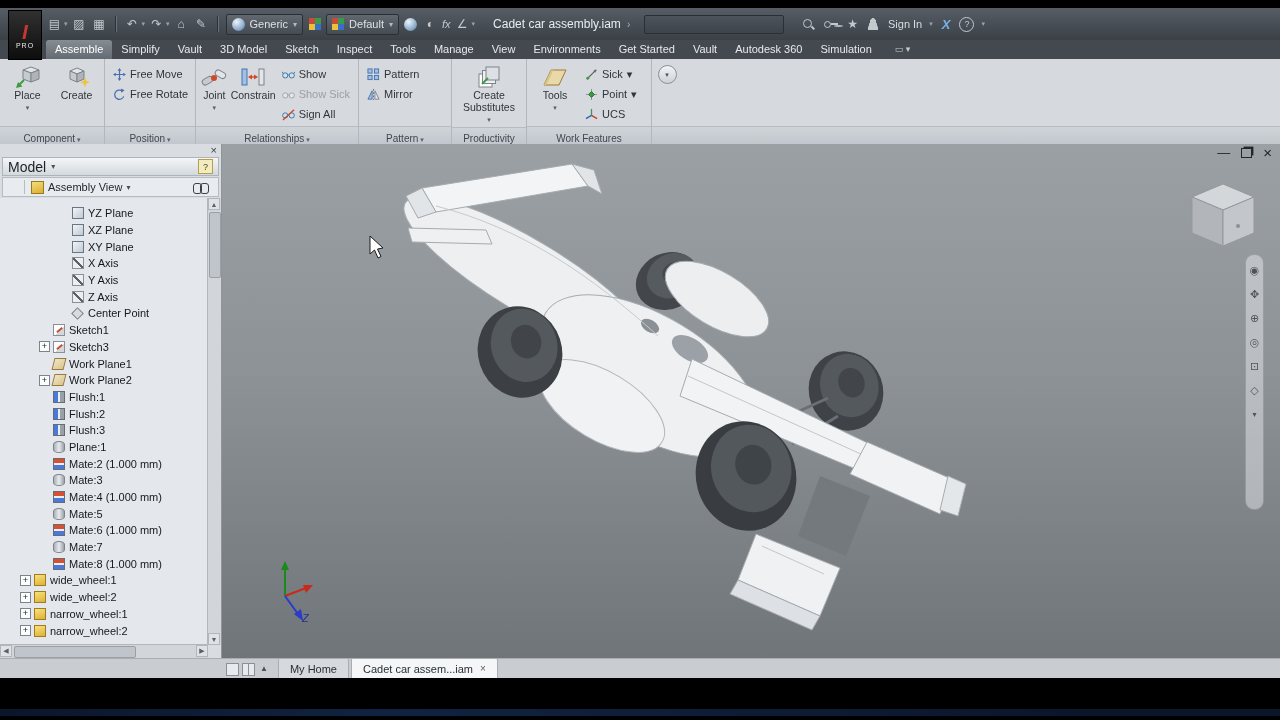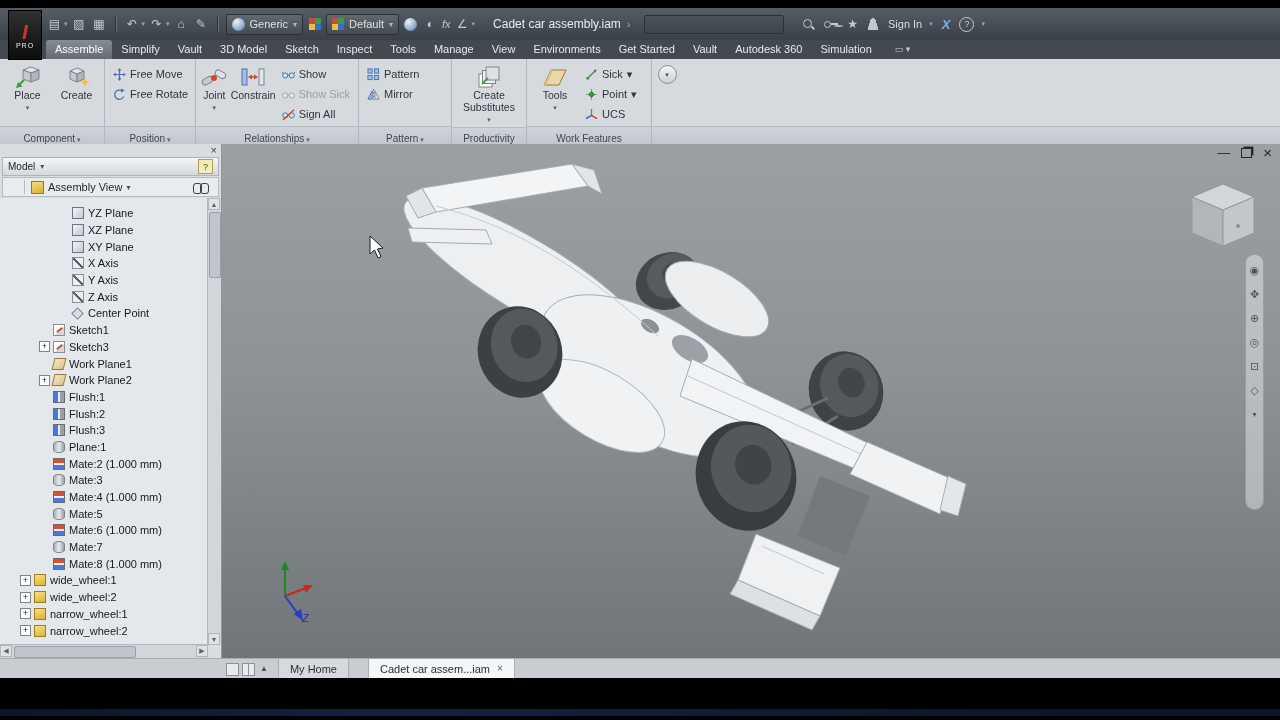--- a/index.html
+++ b/index.html
@@ -86,21 +86,21 @@
   .rfill .rpanel-label{justify-content:flex-start;}
 
   
   .browser{position:absolute;left:0;top:144px;width:222px;height:514px;background:#d9dde1;
            border-right:1px solid #8f959b;box-sizing:border-box;}
   .b-strip{position:absolute;left:0;top:0;width:100%;height:13px;}
   .b-close{position:absolute;right:4px;top:0;color:#3a4046;font-size:11px;line-height:13px;cursor:pointer;}
   .b-header{position:absolute;left:2px;top:13px;right:2px;height:19px;
             background:linear-gradient(#f4f6f8,#d4d9dd);border:1px solid #aeb4ba;
             display:flex;align-items:center;padding:0 5px;gap:5px;box-sizing:border-box;cursor:pointer;}
-  .b-header .ttl{font-size:10px;color:#1c2126;}
+  .b-header .ttl{font-size:14px;color:#1c2126;}
   .b-header .dd{font-size:8px;color:#4a5056;}
   .b-help{margin-left:auto;width:13px;height:13px;background:#f4ecbe;border:1px solid #b0a050;
           font-size:9px;color:#4a4a1a;display:flex;align-items:center;justify-content:center;cursor:pointer;}
   .b-toolbar{position:absolute;left:2px;top:33px;right:2px;height:20px;background:#e9ecef;
              border:1px solid #b7bcc2;display:flex;align-items:center;gap:6px;padding:0 5px;
              box-sizing:border-box;}
   .funnel{width:0;height:0;border-left:5px solid transparent;border-right:5px solid transparent;
           border-top:8px solid #4a5artransparent;border-top-color:#4a5056;position:relative;cursor:pointer;}
   .tb-vsep{width:1px;height:14px;background:#b7bcc2;}
   .viewsel{display:flex;align-items:center;gap:4px;font-size:11px;color:#23282d;cursor:pointer;}
@@ -174,21 +174,21 @@
 
   
   .doctabs{position:absolute;left:0;top:658px;width:1280px;height:20px;background:#c9cdd1;
            border-top:1px solid #a9aeb3;display:flex;align-items:flex-end;box-sizing:border-box;}
   .dt-icons{display:flex;align-items:center;gap:3px;margin:0 6px 2px 226px;}
   .dt-ico{width:13px;height:13px;border:1px solid #8a9096;background:#e8ebee;box-sizing:border-box;cursor:pointer;}
   .dt-ico.split{background:linear-gradient(90deg,#e8ebee 0 5px,#8a9096 5px 6px,#e8ebee 6px 12px);}
   .dt-up{color:#4a5056;font-size:8px;cursor:pointer;margin:0 4px 3px 2px;}
   .dtab{height:19px;display:flex;align-items:center;gap:7px;padding:0 11px;font-size:11px;
         color:#2a2f34;background:#d6dade;border:1px solid #a9aeb3;border-bottom:none;
-        border-radius:2px 2px 0 0;margin-right:19px;cursor:pointer;}
+        border-radius:2px 2px 0 0;margin-right:2px;cursor:pointer;}
   .dtab.active{background:#f4f6f8;}
   .dtab .x{color:#5a6168;font-size:10px;cursor:pointer;}
 
   
   .statusbar{position:absolute;left:0;top:678px;width:1280px;height:24px;
              background:linear-gradient(#eef0f2,#ccd1d5);border-top:1px solid #b7bcc1;
              display:flex;align-items:center;box-sizing:border-box;font-size:11.5px;color:#1c2126;}
   .sb-msg{margin-left:8px;}
   .sb-right{position:absolute;right:26px;display:flex;align-items:center;gap:12px;}
   .sb-sep{width:1px;height:14px;background:#aab0b6;}

